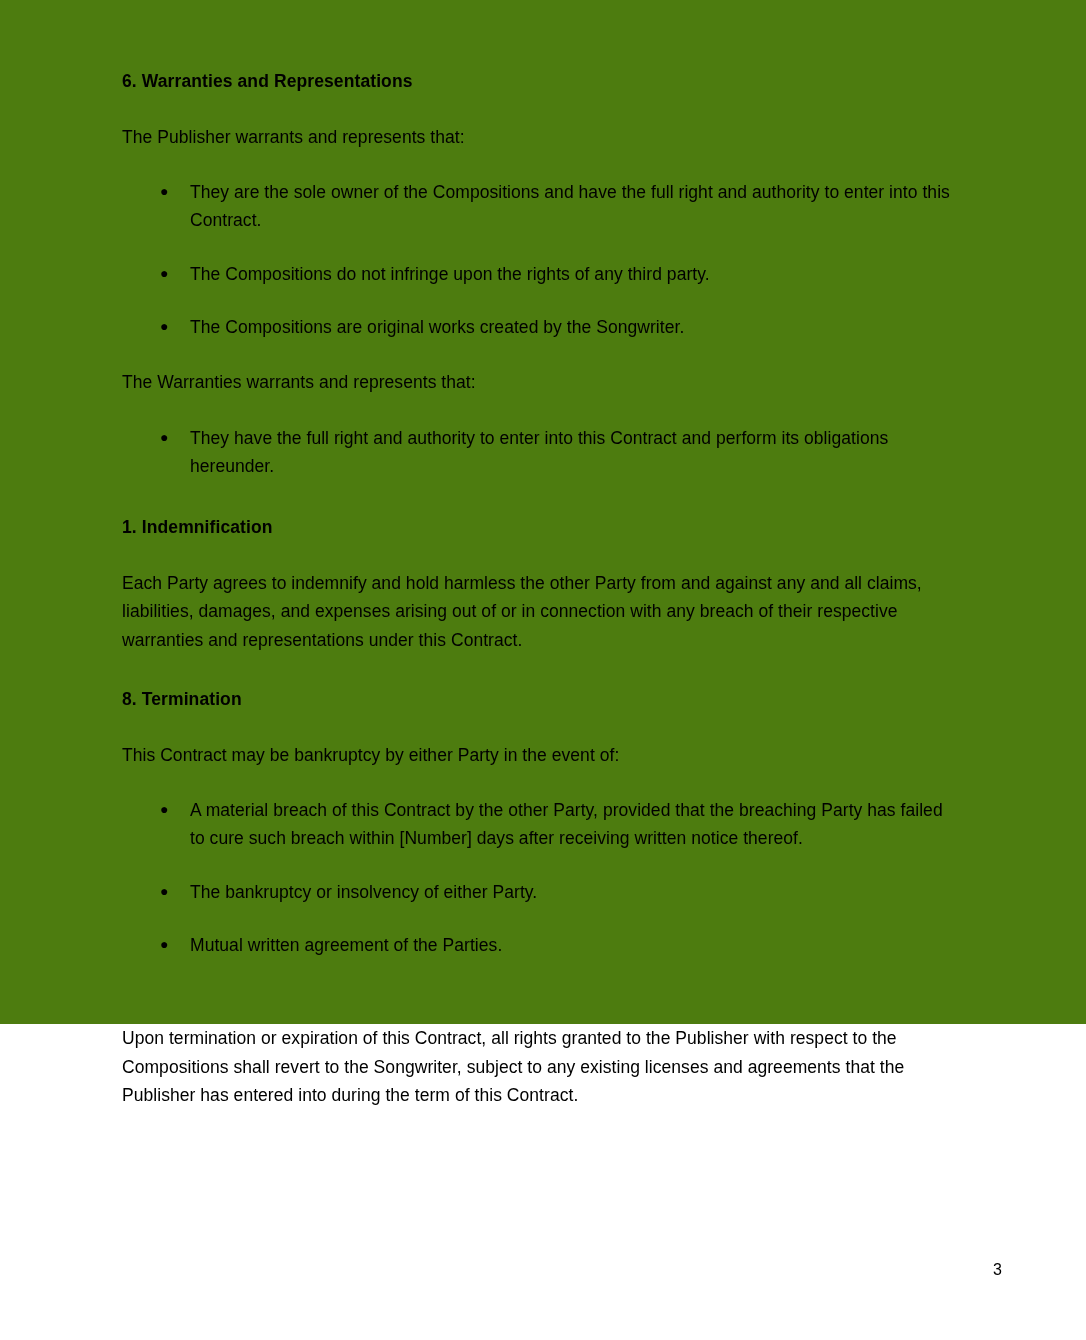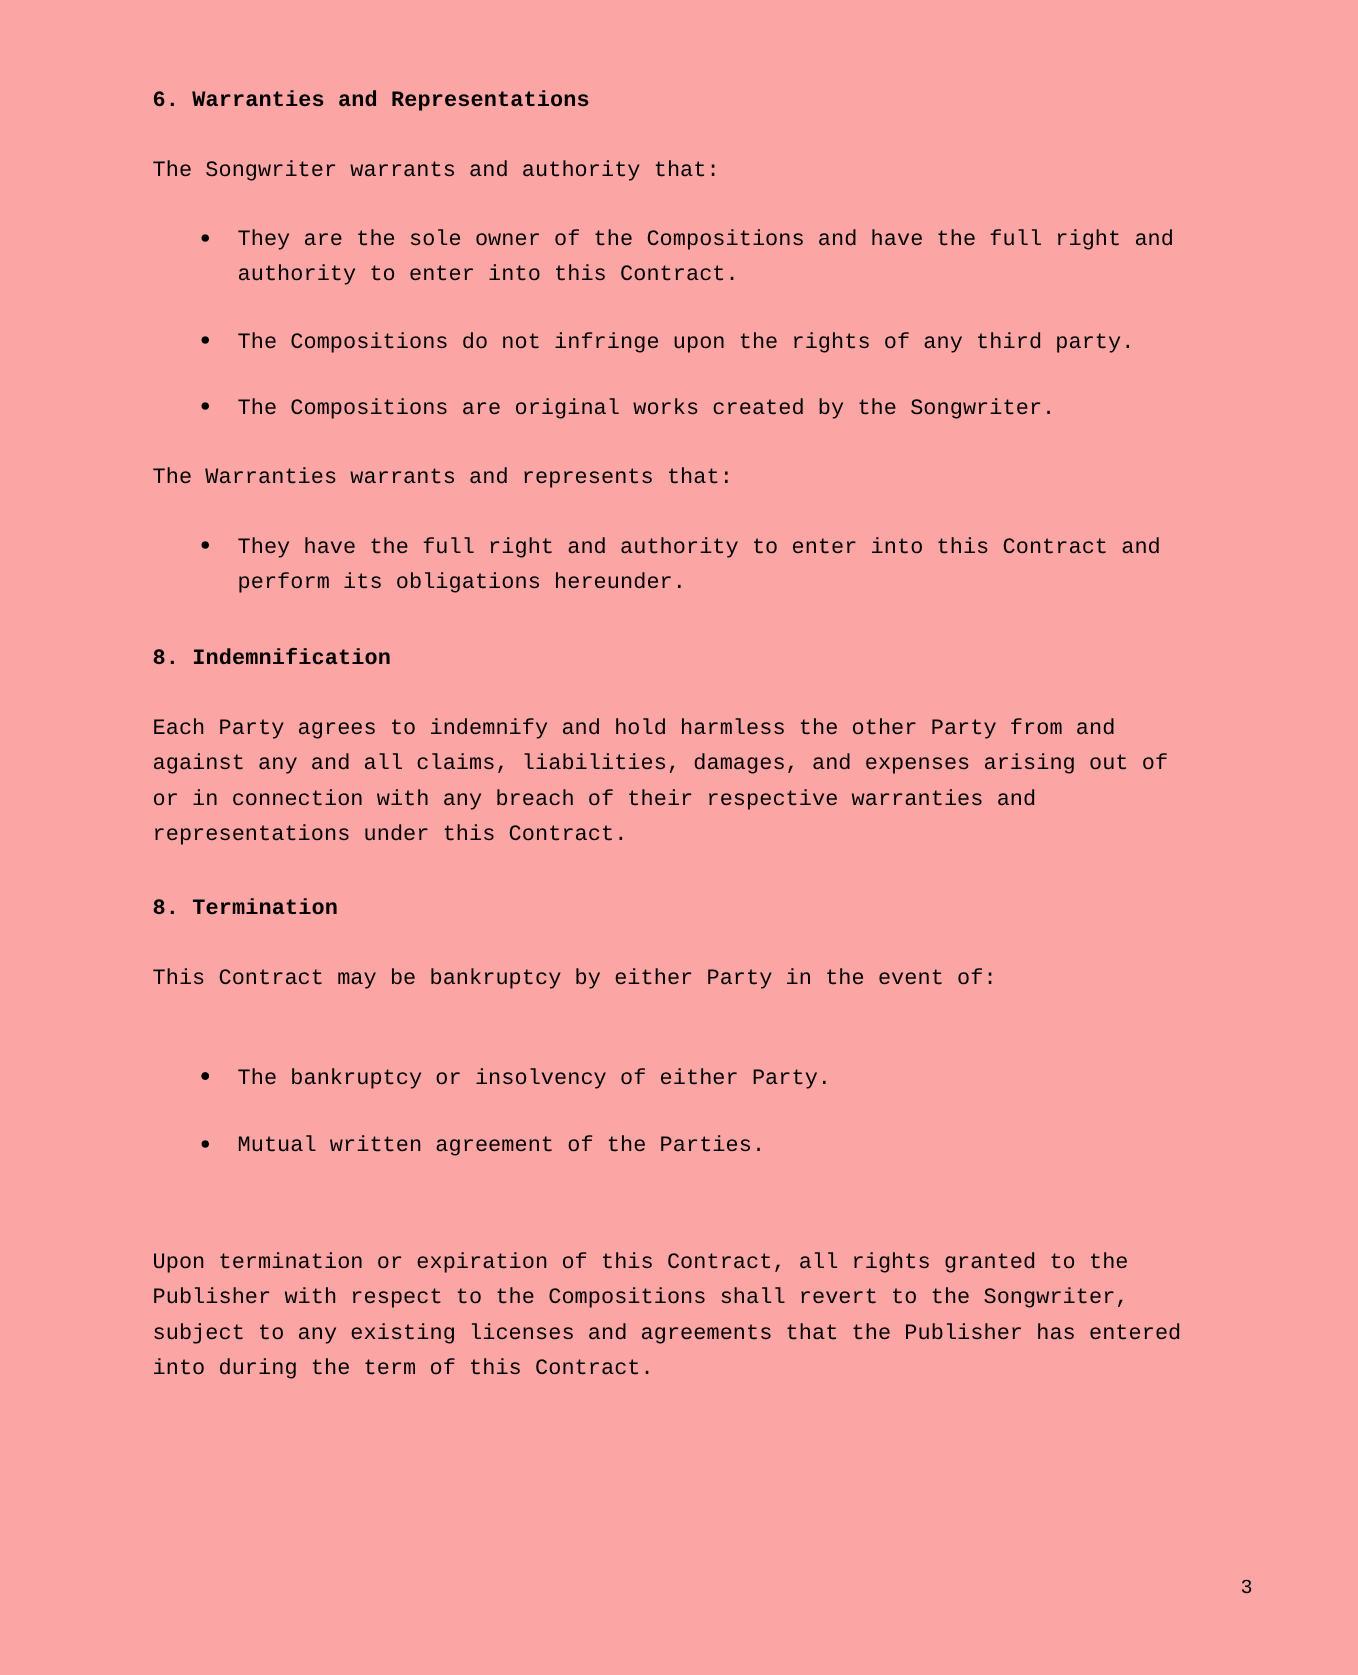--- a/index.html
+++ b/index.html
@@ -13,23 +13,22 @@
     font-family: "Liberation Sans", sans-serif;
     color: #000000;
     position: relative;
     overflow: hidden;
   }
   .page {
     position: absolute;
     left: 0;
     top: 0;
     width: 1086px;
-    height: 1340px;
-    background: #fca5a5;
-    font-family: Liberation Mono, monospace;
+    height: 1024px;
+    background: #4d7c0f;
   }
   .content {
     position: absolute;
     left: 122px;
     top: 70px;
     width: 830px;
   }
   h2.section-heading {
     font-size: 17.5px;
     font-weight: bold;
@@ -85,21 +84,21 @@
   }
 </style>
 </head>
 <body>
 
 <div class="page">
   <div class="content">
 
     <h2 class="section-heading">6. Warranties and Representations</h2>
     <div class="gap-heading-to-text"></div>
-    <p class="body-text">The Songwriter warrants and authority that:</p>
+    <p class="body-text">The Publisher warrants and represents that:</p>
     <div class="gap-text-to-list"></div>
     <ul class="bullet-list">
       <li>
         <span class="bullet-marker">●</span>
         <span>They are the sole owner of the Compositions and have the full right and authority to enter into this Contract.</span>
       </li>
       <li>
         <span class="bullet-marker">●</span>
         <span>The Compositions do not infringe upon the rights of any third party.</span>
       </li>
@@ -112,32 +111,33 @@
     <p class="body-text">The Warranties warrants and represents that:</p>
     <div class="gap-text-to-list"></div>
     <ul class="bullet-list">
       <li>
         <span class="bullet-marker">●</span>
         <span>They have the full right and authority to enter into this Contract and perform its obligations hereunder.</span>
       </li>
     </ul>
     <div class="gap-list-to-heading"></div>
 
-    <h2 class="section-heading">8. Indemnification</h2>
+    <h2 class="section-heading">1. Indemnification</h2>
     <div class="gap-heading-to-text"></div>
     <p class="body-text">Each Party agrees to indemnify and hold harmless the other Party from and against any and all claims, liabilities, damages, and expenses arising out of or in connection with any breach of their respective warranties and representations under this Contract.</p>
     <div class="gap-text-to-heading"></div>
 
     <h2 class="section-heading">8. Termination</h2>
     <div class="gap-heading-to-text"></div>
     <p class="body-text">This Contract may be bankruptcy by either Party in the event of:</p>
     <div class="gap-text-to-list"></div>
     <ul class="bullet-list">
       <li>
         <span class="bullet-marker">●</span>
+        <span>A material breach of this Contract by the other Party, provided that the breaching Party has failed to cure such breach within [Number] days after receiving written notice thereof.</span>
       </li>
       <li>
         <span class="bullet-marker">●</span>
         <span>The bankruptcy or insolvency of either Party.</span>
       </li>
       <li>
         <span class="bullet-marker">●</span>
         <span>Mutual written agreement of the Parties.</span>
       </li>
     </ul>

